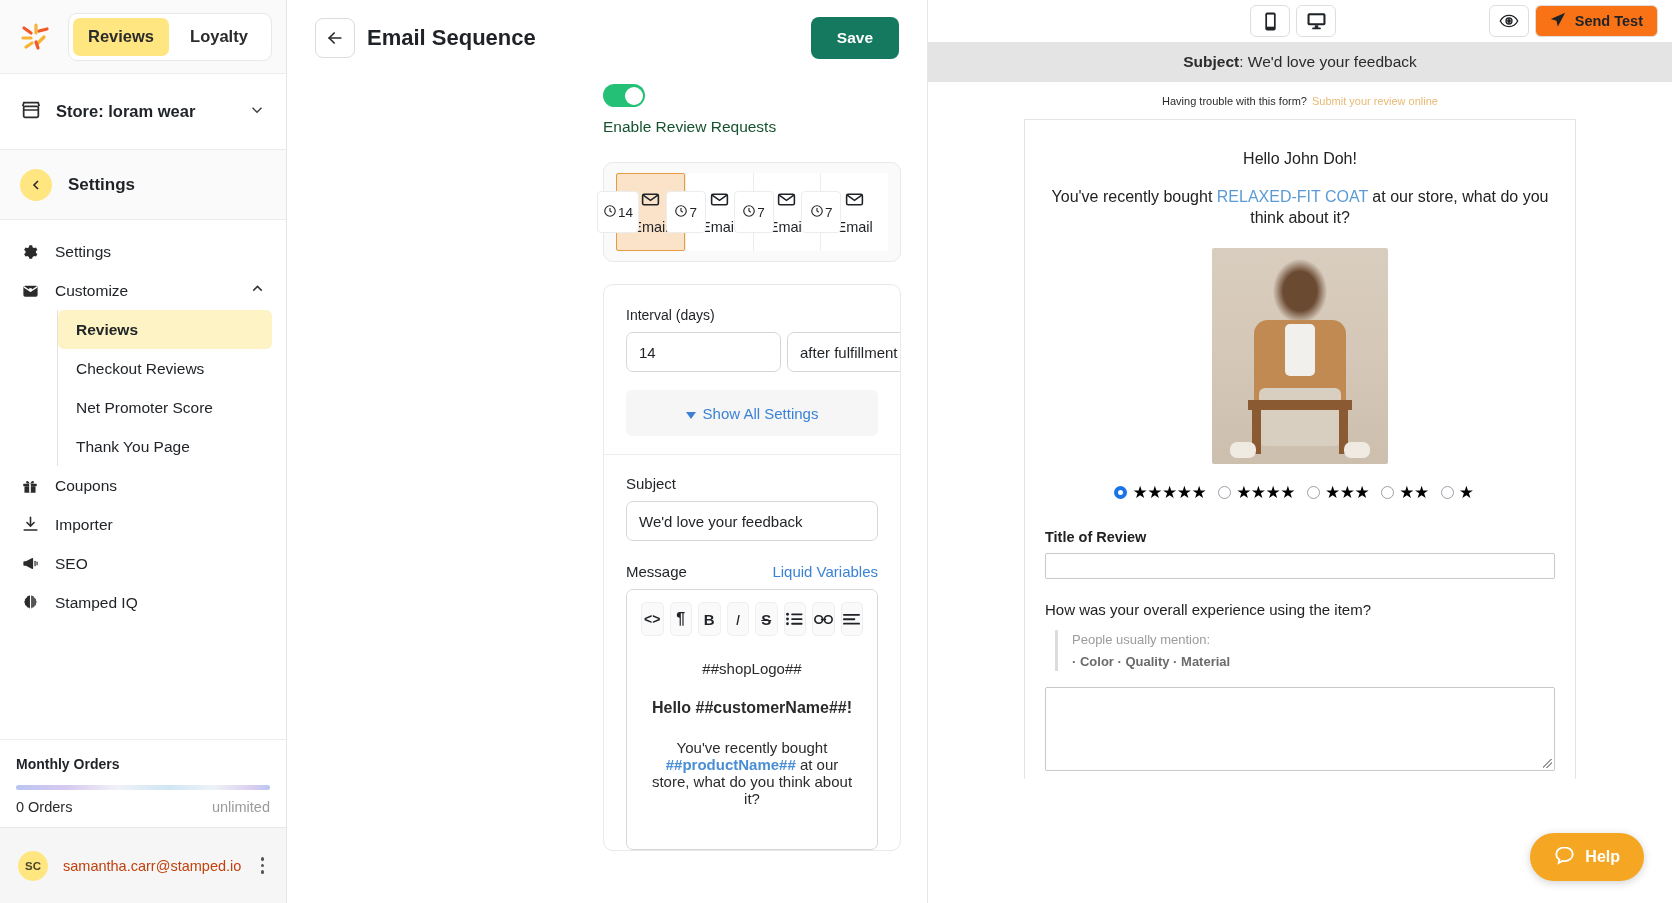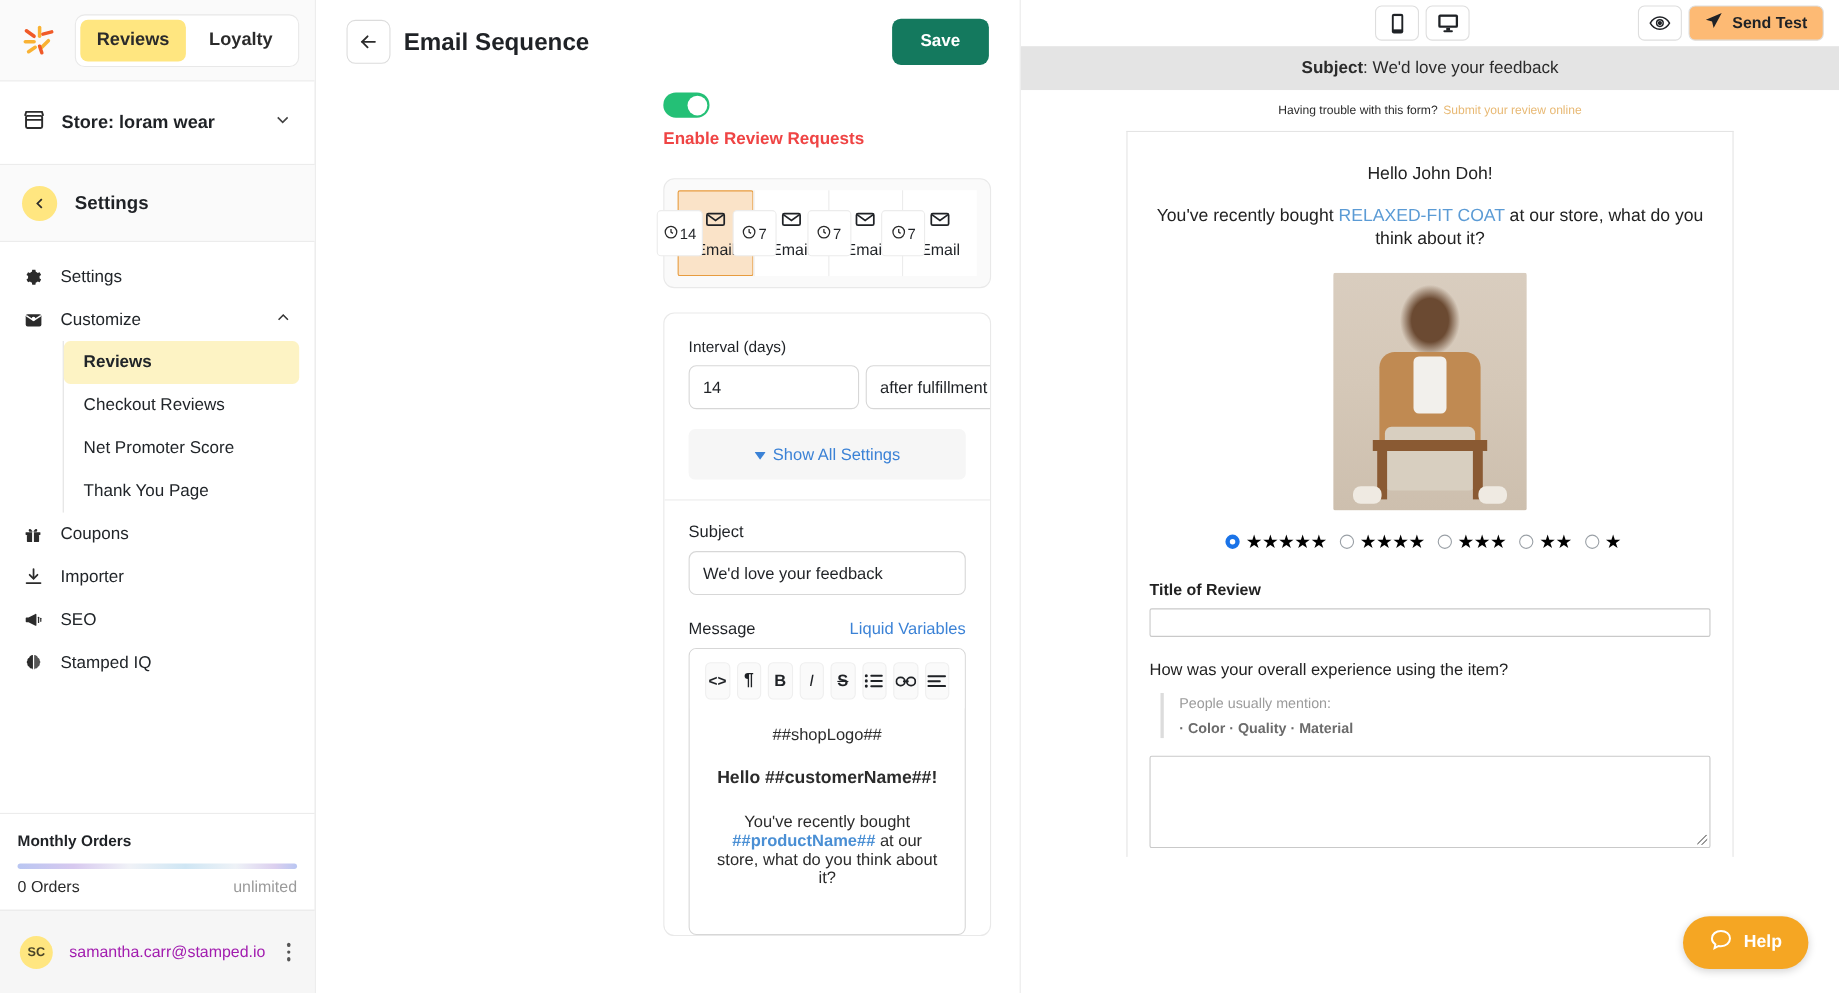--- a/index.html
+++ b/index.html
@@ -84,21 +84,21 @@
 
   .user-row {
     height: 76px; background: #f6f6f6; border-top: 1px solid #e9e9e9;
     display: flex; align-items: center; padding: 0 18px; gap: 15px; cursor: pointer;
   }
   .avatar {
     width: 30px; height: 30px; border-radius: 50%; background: #ffe680;
     display: flex; align-items: center; justify-content: center;
     font-size: 11.5px; font-weight: 700; color: #4a4528; flex: 0 0 30px;
   }
-  .user-email { flex: 1; font-size: 14.5px; color: #a21caf; }
+  .user-email { flex: 1; font-size: 14.5px; color: #c2410c; }
   .kebab { display: flex; flex-direction: column; gap: 3px; padding: 4px; }
   .kebab i { width: 3.5px; height: 3.5px; border-radius: 50%; background: #555; display: block; }
 
   
   .main {
     width: 641px; flex: 0 0 641px; height: 903px;
     background: #ffffff; border-right: 1px solid #e6e6e6;
     display: flex; flex-direction: column; overflow: hidden;
   }
   .main-head { height: 76px; display: flex; align-items: center; padding: 0 28px; gap: 12px; }
@@ -116,21 +116,21 @@
 
   .toggle-row { padding: 8px 0 6px 316px; }
   .tgl {
     width: 42px; height: 23px; border-radius: 12px; background: #24c076;
     position: relative; cursor: pointer;
   }
   .tgl::after {
     content: ""; position: absolute; top: 2.5px; right: 2.5px;
     width: 18px; height: 18px; border-radius: 50%; background: #fff;
   }
-  .toggle-label { font-size: 15.5px; font-weight: 700; margin-top: 11px; color: #ef4444; }
+  .toggle-label { font-size: 15.5px; font-weight: 400; margin-top: 11px; color: #14532d; }
 
   .seq-card {
     margin: 20px 26px 0 316px;
     background: #fafafa; border: 1px solid #e9e9e9; border-radius: 10px;
     height: 100px; position: relative; display: flex; align-items: stretch;
     padding: 10px 12px;
   }
   .seq-track { display: flex; align-items: stretch; flex: 1; position: relative; }
   .seq-step {
     flex: 1; position: relative; display: flex; flex-direction: column;
@@ -196,21 +196,21 @@
     height: 42px; display: flex; align-items: center; padding: 0 14px 0 0;
     justify-content: center; gap: 0; position: relative;
   }
   .pv-center { display: flex; gap: 6px; }
   .pv-btn {
     width: 40px; height: 32px; border: 1px solid #dedede; border-radius: 6px;
     background: #fff; display: flex; align-items: center; justify-content: center; cursor: pointer;
   }
   .pv-right { position: absolute; right: 14px; display: flex; gap: 6px; align-items: center; }
   .send-btn {
-    height: 32px; border: 1px solid #dedede; border-radius: 6px; background: #fdba74;
+    height: 32px; border: 1px solid #dedede; border-radius: 6px; background: #f97316;
     display: flex; align-items: center; gap: 9px; padding: 0 14px;
     font-size: 14.5px; font-weight: 600; cursor: pointer; color: #1f2226; font-family: inherit;
   }
   .pv-subject {
     height: 40px; background: #e4e4e4; display: flex; align-items: center;
     justify-content: center; font-size: 15.5px; color: #2b2b2b;
   }
   .pv-subject b { font-weight: 700; }
   .pv-scroll { flex: 1; overflow: hidden; background: #fff; }
   .pv-trouble {

